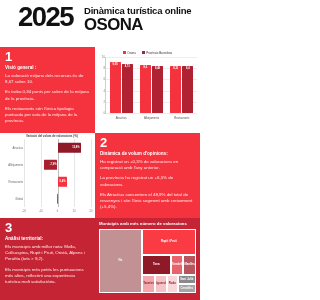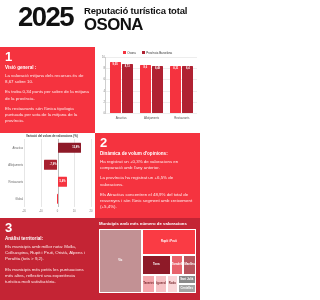--- a/index.html
+++ b/index.html
@@ -110,21 +110,21 @@
   .tmcell span{font-size:2.8px;font-weight:bold;text-align:center;
                line-height:3.2px;padding:0 1px;}
 </style>
 </head>
 <body>
 
 <div class="poster">
 
   <div class="header">
     <div class="year">2025</div>
-    <div class="htitle">Reputació turística total</div>
+    <div class="htitle">Dinàmica turística online</div>
     <div class="hsub">OSONA</div>
   </div>
 
   <div class="panel" id="panel1">
     <span class="num">1</span>
     <span class="ptitle">Visió general :</span>
     <p>La valoració mitjana dels recursos és de 8,67 sobre 10.</p>
     <p>Es troba 0,34 punts per sobre de la mitjana de la província.</p>
     <p>Els restaurants són l'única tipologia puntuada per sota de la mitjana de la província.</p>
   </div>

